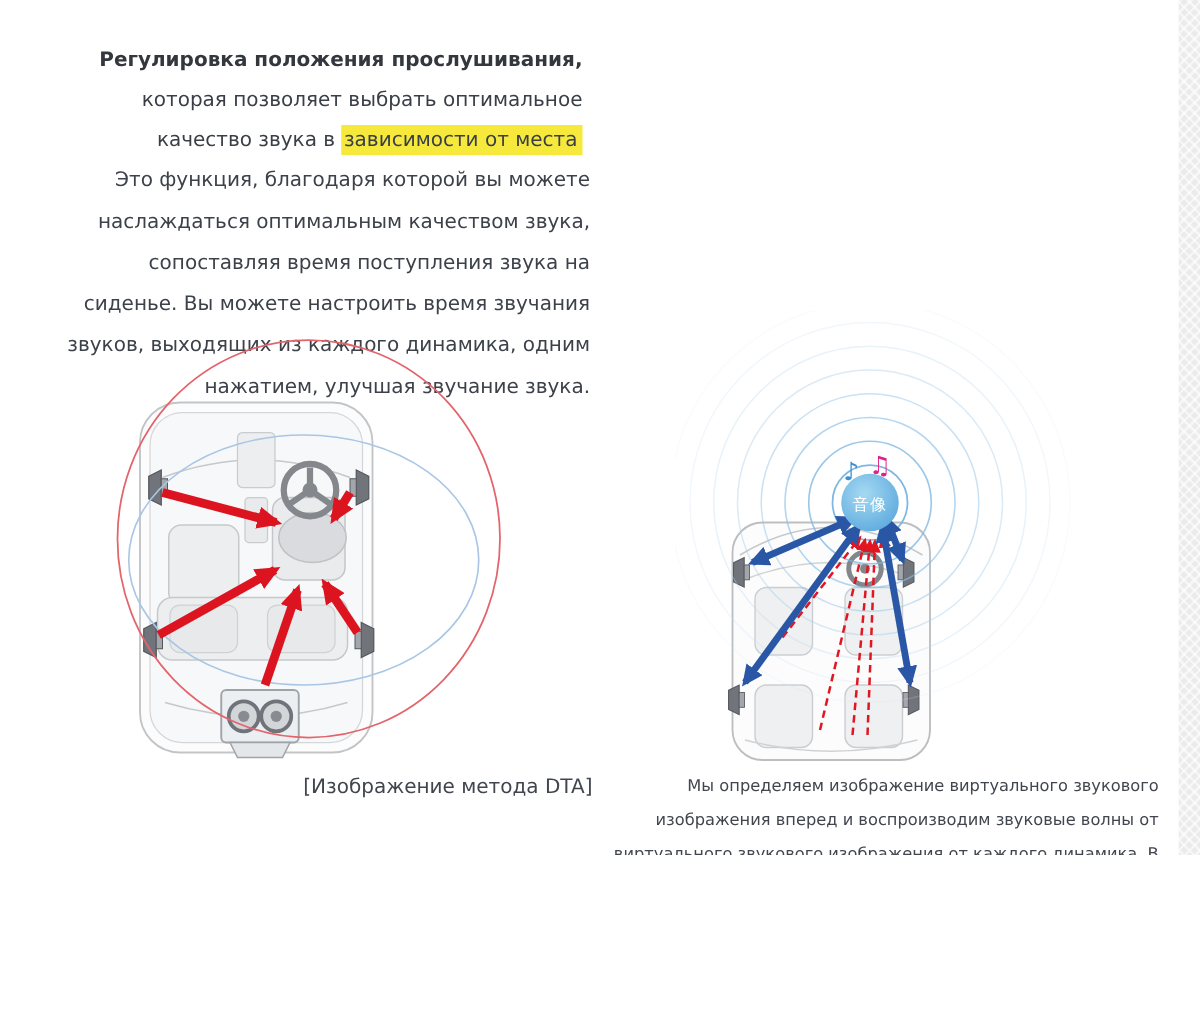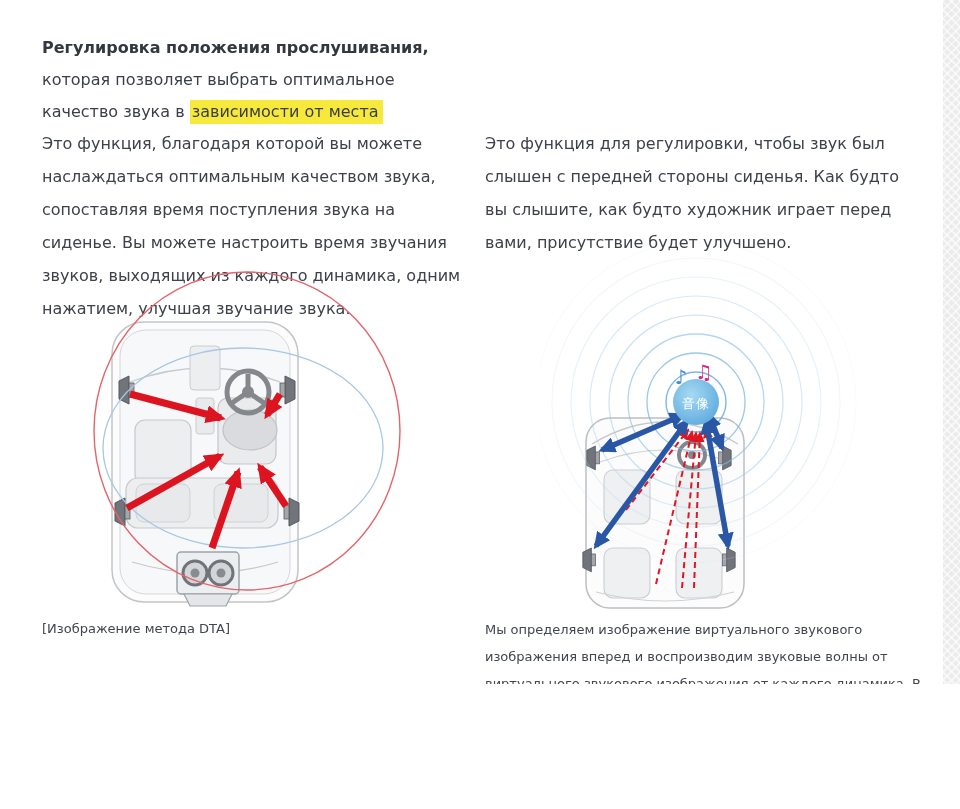--- a/index.html
+++ b/index.html
@@ -1,23 +1,23 @@
 <!DOCTYPE html>
 <html><head>
 <meta charset="utf-8">
 <style>
   html,body{margin:0;padding:0;background:#fff;}
   #page{position:relative;width:960px;height:684px;background:#ffffff;overflow:hidden;
-        font-family:"DejaVu Sans","Liberation Sans",sans-serif;color:#3a3f47;}
+        font-family:"DejaVu Sans","Liberation Sans",sans-serif;color:#3a3f47;text-align:right;}
   .abs{position:absolute;}
   .heading{font-size:16px;line-height:32px;color:#3a3f47;}
   .heading .b{font-weight:bold;color:#33373e;}
   .hl{background:#f6e93c;padding:2px 4px 3px 2px;}
   .para{font-size:16px;line-height:33px;color:#3d424a;}
-  .cap-title{font-size:13px;line-height:22px;color:#41464e;}
+  .cap-title{font-size:16px;line-height:22px;color:#41464e;}
   .cap-body{font-size:13px;line-height:27px;color:#41464e;margin-top:4px;}
   #right-strip{position:absolute;right:0;top:0;width:17px;height:809px;background-color:#ebebec;
       background-image:repeating-linear-gradient(45deg,rgba(255,255,255,.55) 0 2px,transparent 2px 6px),
                        repeating-linear-gradient(-45deg,rgba(255,255,255,.55) 0 2px,transparent 2px 6px);}
   svg text{font-family:"DejaVu Sans","Liberation Sans",sans-serif;}
 </style>
 </head>
 <body>
 
 <div id="page">
@@ -87,21 +87,20 @@
       <path d="M144,286 L170,210" marker-end="url(#rA)"></path>
       <path d="M218,244 L192,205" marker-end="url(#rA)"></path>
     </g>
   </svg>
 
   <div class="abs" style="left:42px;top:618px;width:432px;">
     <div class="cap-title">[Изображение метода DTA]</div>
   </div>
 
 
-  <div class="abs para" style="left:485px;top:127px;width:434px;">Это функция для регулировки, чтобы звук был слышен с передней стороны сиденья. Как будто вы слышите, как будто художник играет перед вами, присутствие будет улучшено.</div>
 
   <svg class="abs" style="left:540px;top:248px;" width="370" height="370" viewBox="0 0 370 370">
     <defs>
       <marker id="bA" markerUnits="userSpaceOnUse" markerWidth="17" markerHeight="16" refX="13" refY="8" orient="auto-start-reverse">
         <path d="M0,0 L17,8 L0,16 Z" fill="#2a57a5"></path>
       </marker>
       <marker id="bA2" markerUnits="userSpaceOnUse" markerWidth="17" markerHeight="16" refX="13" refY="8" orient="auto">
         <path d="M0,0 L17,8 L0,16 Z" fill="#2a57a5"></path>
       </marker>
       <marker id="dA" markerUnits="userSpaceOnUse" markerWidth="11" markerHeight="10" refX="9" refY="5" orient="auto">

